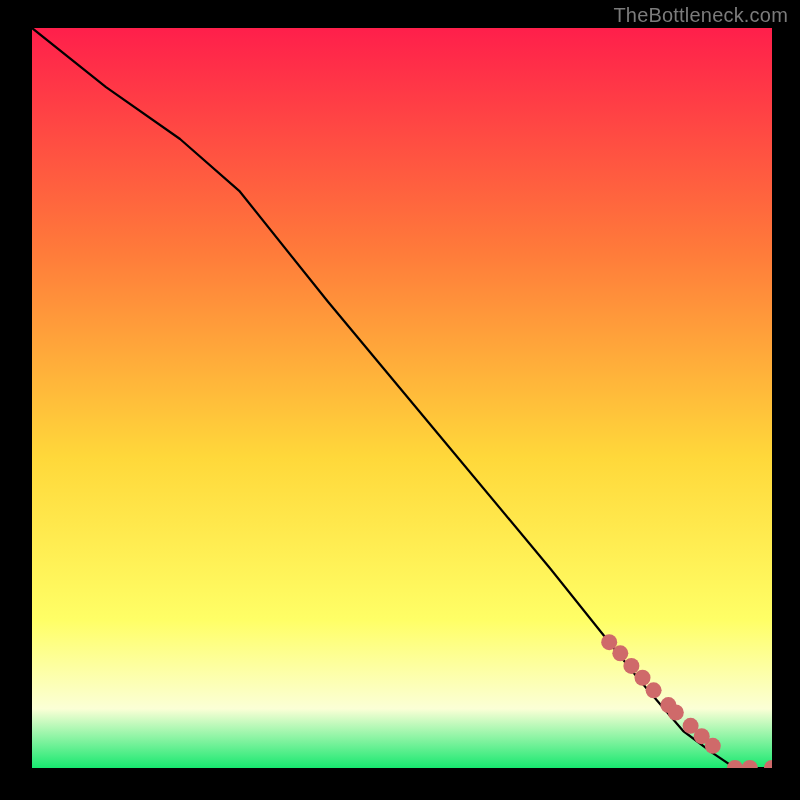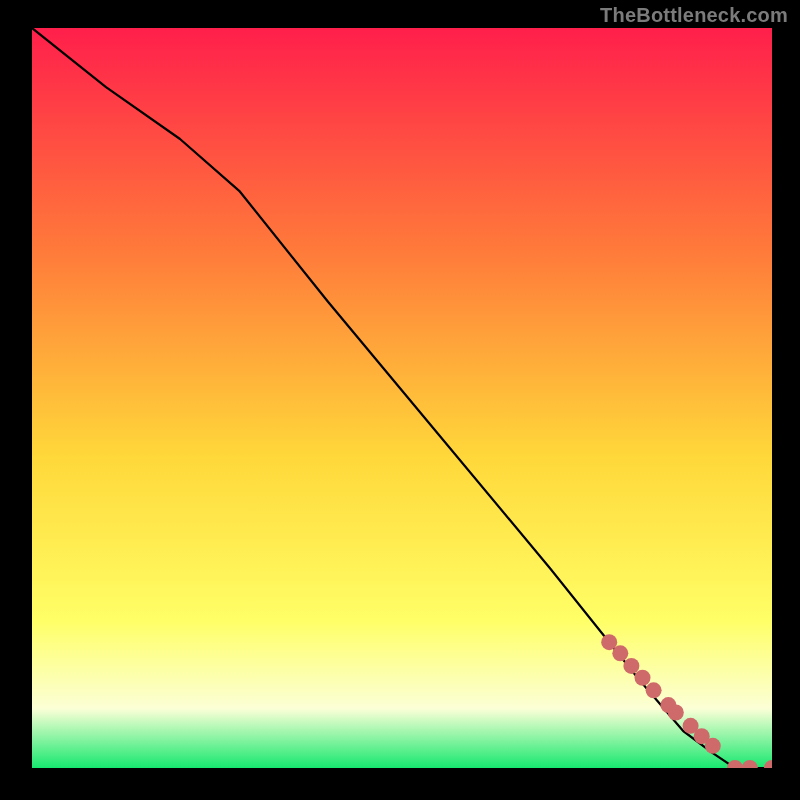--- a/index.html
+++ b/index.html
@@ -15,21 +15,21 @@
     position: absolute;
     inset: 0;
     background: #000;
   }
   .watermark {
     position: absolute;
     top: 4px;
     right: 12px;
     color: #7b7b7b;
     font-size: 20px;
-    font-weight: 700;
+    font-weight: 400;
     letter-spacing: 0.2px;
     z-index: 5;
     text-align: right;
   }
   .plot {
     position: absolute;
     left: 32px;
     top: 28px;
     width: 740px;
     height: 740px;

